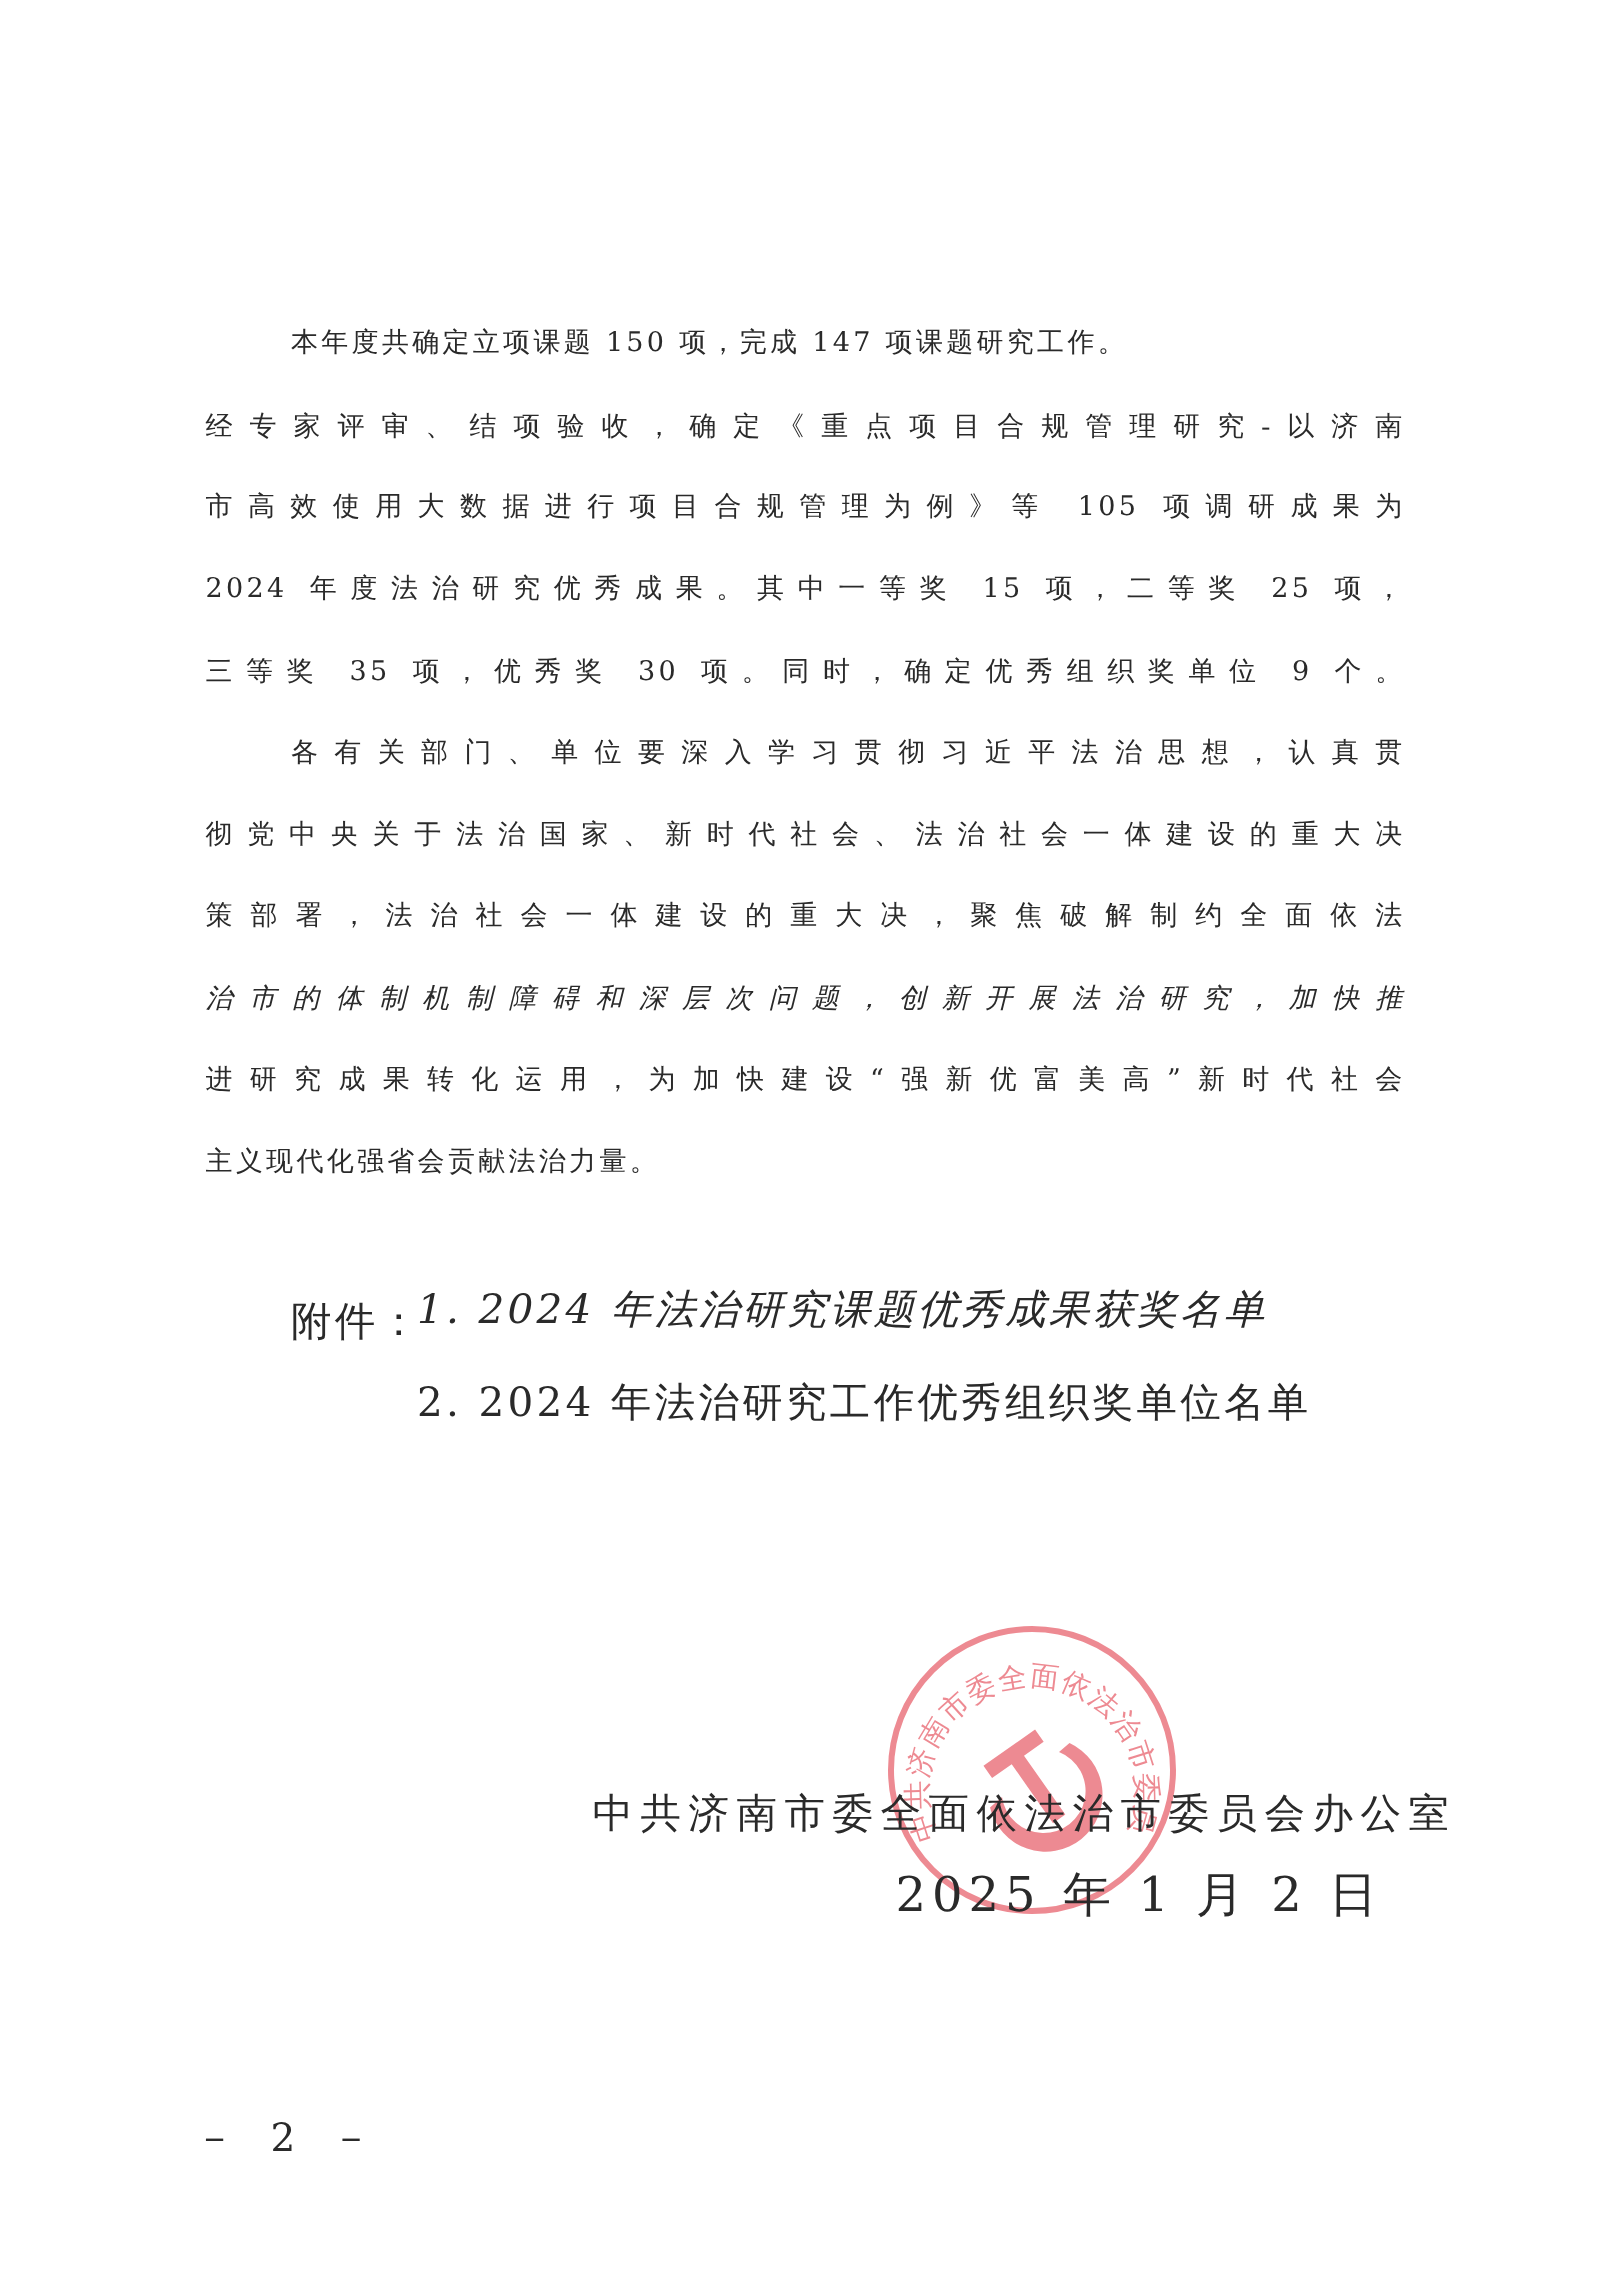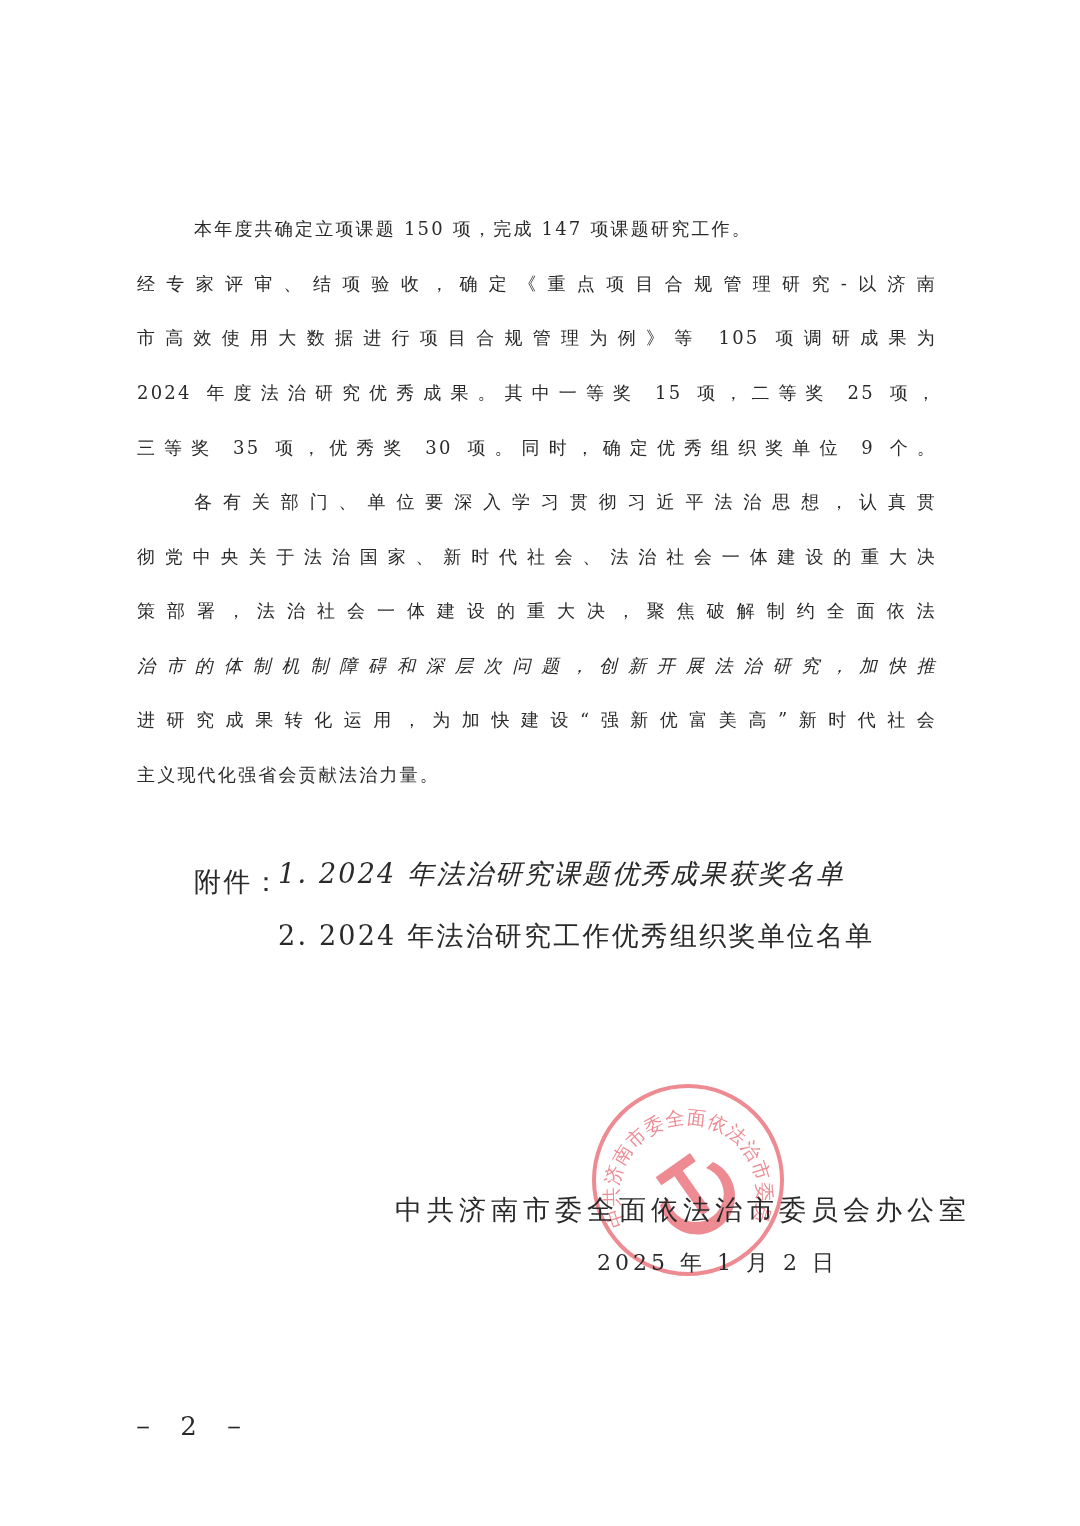--- a/index.html
+++ b/index.html
@@ -7,32 +7,32 @@
     width:1080px; height:1526px; background:#ffffff; position:relative; overflow:hidden;
     font-family:"DejaVu Serif","Liberation Serif",serif; color:#2a2a2a;
   }
   .line {
     position:absolute; left:137px; width:800px; font-size:18px; line-height:40px;
     white-space:nowrap; letter-spacing:2.2px;
   }
   .just { text-align:justify; text-align-last:justify; }
   .attach { position:absolute; font-size:27px; line-height:40px; white-space:nowrap; letter-spacing:2.2px; }
   .org { position:absolute; left:395px; top:1190px; font-size:27px; line-height:40px; letter-spacing:5px; white-space:nowrap; z-index:2;}
-  .date { position:absolute; left:597px; top:1243px; font-size:22px; line-height:40px; letter-spacing:4px; white-space:nowrap; z-index:2;}
+  .date { position:absolute; left:597px; top:1243px; font-size:32px; line-height:40px; letter-spacing:4px; white-space:nowrap; z-index:2;}
   .pagenum { position:absolute; left:130px; top:1408px; font-size:26px; line-height:36px; letter-spacing:8px; white-space:nowrap; }
   .seal { position:absolute; left:588px; top:1080px; width:200px; height:200px; z-index:1; opacity:0.75; }
 </style>
 </head>
 <body>
 
 <div>
 
   <div>
     <div class="line" style="top:209px;padding-left:57px;width:743px;">本年度共确定立项课题 150 项，完成 147 项课题研究工作。</div>
-    <div class="line just" style="top:264px;">经专家评审、结项验收，确定《重点项目合规管理研究-以济南</div>
+    <div class="line just" style="top:264px;font-family:Liberation Serif, serif;">经专家评审、结项验收，确定《重点项目合规管理研究-以济南</div>
     <div class="line just" style="top:318px;">市高效使用大数据进行项目合规管理为例》等 105 项调研成果为</div>
     <div class="line just" style="top:373px;">2024 年度法治研究优秀成果。其中一等奖 15 项，二等奖 25 项，</div>
     <div class="line just" style="top:428px;">三等奖 35 项，优秀奖 30 项。同时，确定优秀组织奖单位 9 个。</div>
   </div>
 
   <div>
     <div class="line just" style="top:482px;padding-left:57px;width:743px;">各有关部门、单位要深入学习贯彻习近平法治思想，认真贯</div>
     <div class="line just" style="top:537px;">彻党中央关于法治国家、新时代社会、法治社会一体建设的重大决</div>
     <div class="line just" style="top:591px;">策部署，法治社会一体建设的重大决，聚焦破解制约全面依法</div>
     <div class="line just" style="top:646px;font-style:italic;">治市的体制机制障碍和深层次问题，创新开展法治研究，加快推</div>

